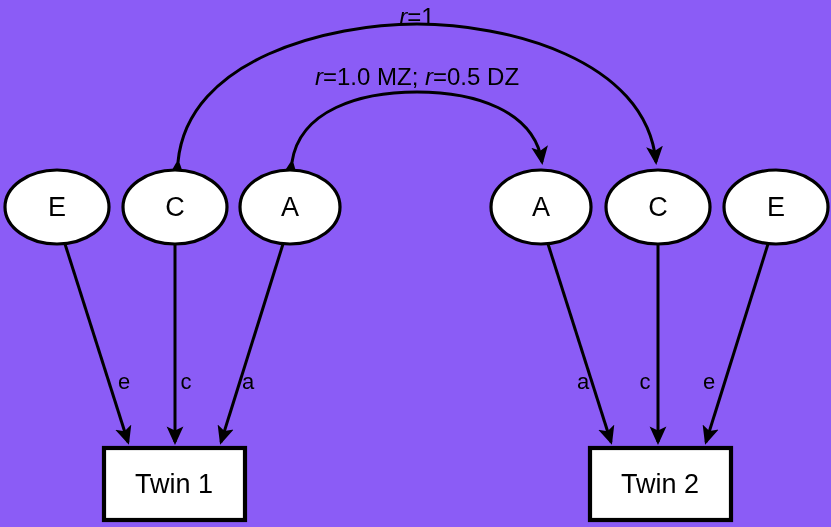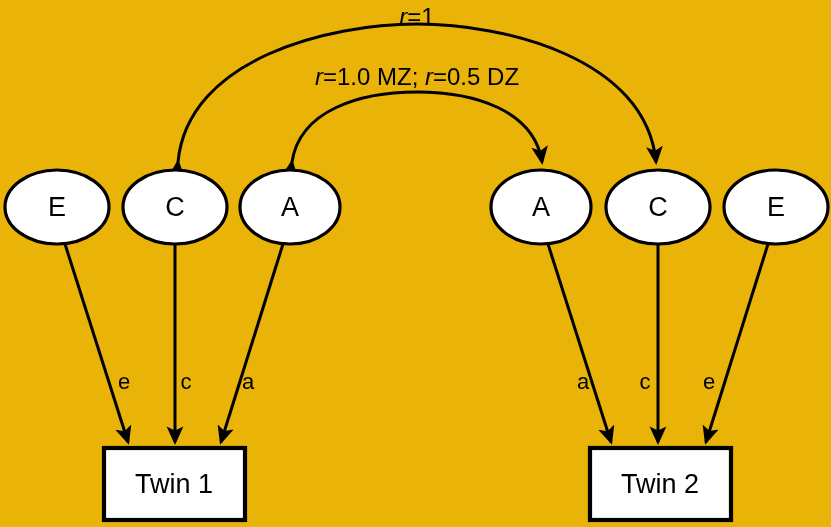--- a/index.html
+++ b/index.html
@@ -10,21 +10,21 @@
   body {
     width: 831px;
     height: 527px;
     overflow: hidden;
     font-family: "Liberation Sans", sans-serif;
   }
   #diagram-root {
     position: relative;
     width: 831px;
     height: 527px;
-    background: #eab308;
+    background: #8b5cf6;
   }
   svg#acе-twin-svg, svg.diagram-svg {
     display: block;
     width: 831px;
     height: 527px;
   }
   .node-shape {
     fill: #ffffff;
     stroke: #000000;
     stroke-width: 3.2;

